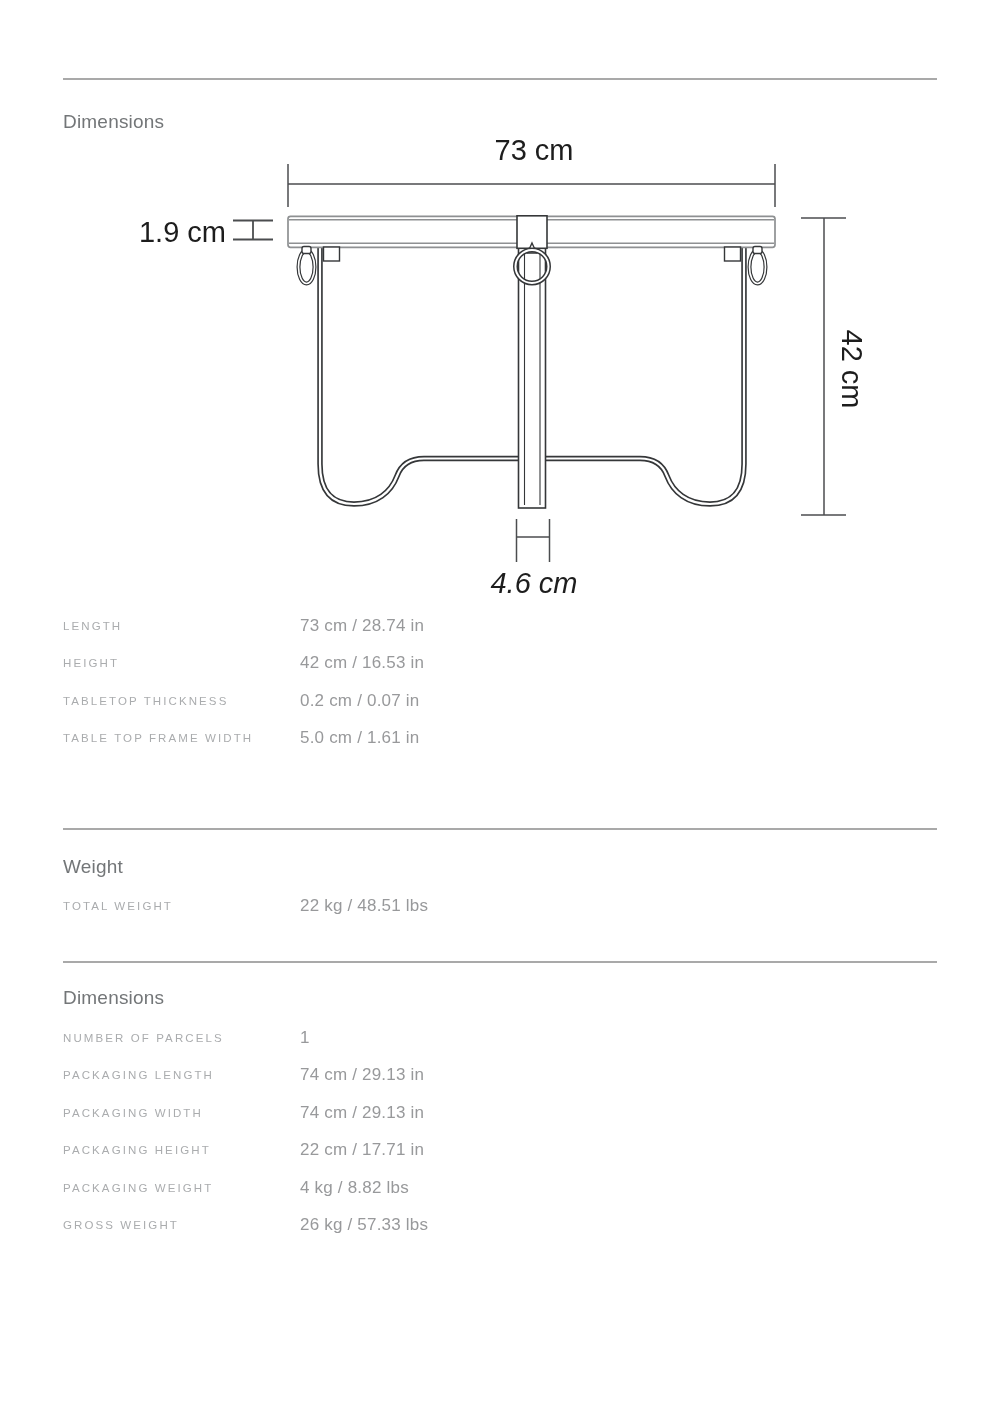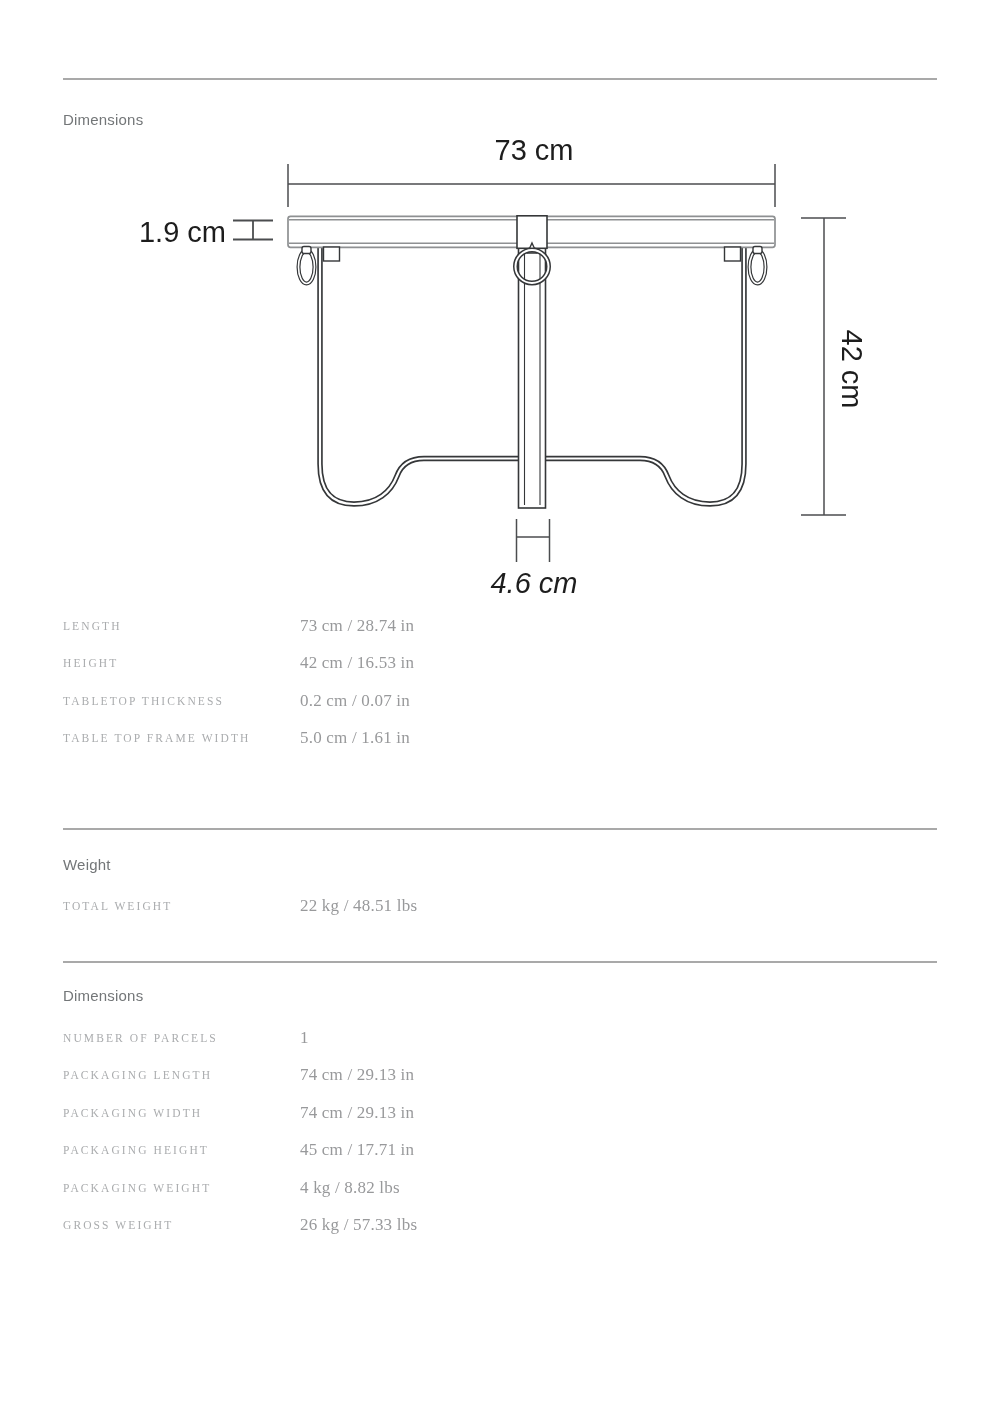--- a/index.html
+++ b/index.html
@@ -5,26 +5,26 @@
   :root{
     --rule:#a9a9a9; --heading:#737678; --label:#aaacae; --value:#98999b;
     --line-dark:#353739; --line-gray:#8e9092; --dim-line:#4b4d4f; --dim-text:#1d1d1d;
     --bg:#ffffff;
   }
   *{margin:0;padding:0;box-sizing:border-box;}
   html,body{background:var(--bg);}
   body{font-family:"Liberation Sans", sans-serif;}
   .page{position:relative;width:1000px;height:1414px;background:var(--bg);overflow:hidden;}
   .rule{position:absolute;left:63px;width:874px;height:1.5px;background:var(--rule);}
-  .section-title{position:absolute;left:63px;font-size:15px;font-weight:400;color:var(--heading);letter-spacing:.2px;}
+  .section-title{position:absolute;left:63px;font-size:19px;font-weight:400;color:var(--heading);letter-spacing:.2px;}
   .drawing-svg{position:absolute;left:0;top:0;width:1000px;height:620px;}
   .dim-label{position:absolute;font-size:29px;color:var(--dim-text);white-space:nowrap;}
   .dim-label.center{text-align:center;}
   .dim-label.rot{transform:translate(-50%,-50%) rotate(90deg);}
-  .spec-list{position:absolute;left:63px;width:874px;font-family:Liberation Serif, serif;}
+  .spec-list{position:absolute;left:63px;width:874px;}
   .spec-row{display:flex;align-items:center;height:37.5px;}
   .spec-label{width:237px;font-size:11.5px;letter-spacing:2.1px;color:var(--label);text-transform:uppercase;}
   .spec-value{font-size:17px;color:var(--value);letter-spacing:.2px;}
 </style>
 </head>
 <body>
 
 <div class="page">
 
   <div class="rule" style="top:78px;"></div>
@@ -147,21 +147,21 @@
     <div class="spec-row">
       <div class="spec-label">PACKAGING LENGTH</div>
       <div class="spec-value">74 cm / 29.13 in</div>
     </div>
     <div class="spec-row">
       <div class="spec-label">PACKAGING WIDTH</div>
       <div class="spec-value">74 cm / 29.13 in</div>
     </div>
     <div class="spec-row">
       <div class="spec-label">PACKAGING HEIGHT</div>
-      <div class="spec-value">45 cm / 17.71 in</div>
+      <div class="spec-value">22 cm / 17.71 in</div>
     </div>
     <div class="spec-row">
       <div class="spec-label">PACKAGING WEIGHT</div>
       <div class="spec-value">4 kg / 8.82 lbs</div>
     </div>
     <div class="spec-row">
       <div class="spec-label">GROSS WEIGHT</div>
       <div class="spec-value">26 kg / 57.33 lbs</div>
     </div>
   </div>

